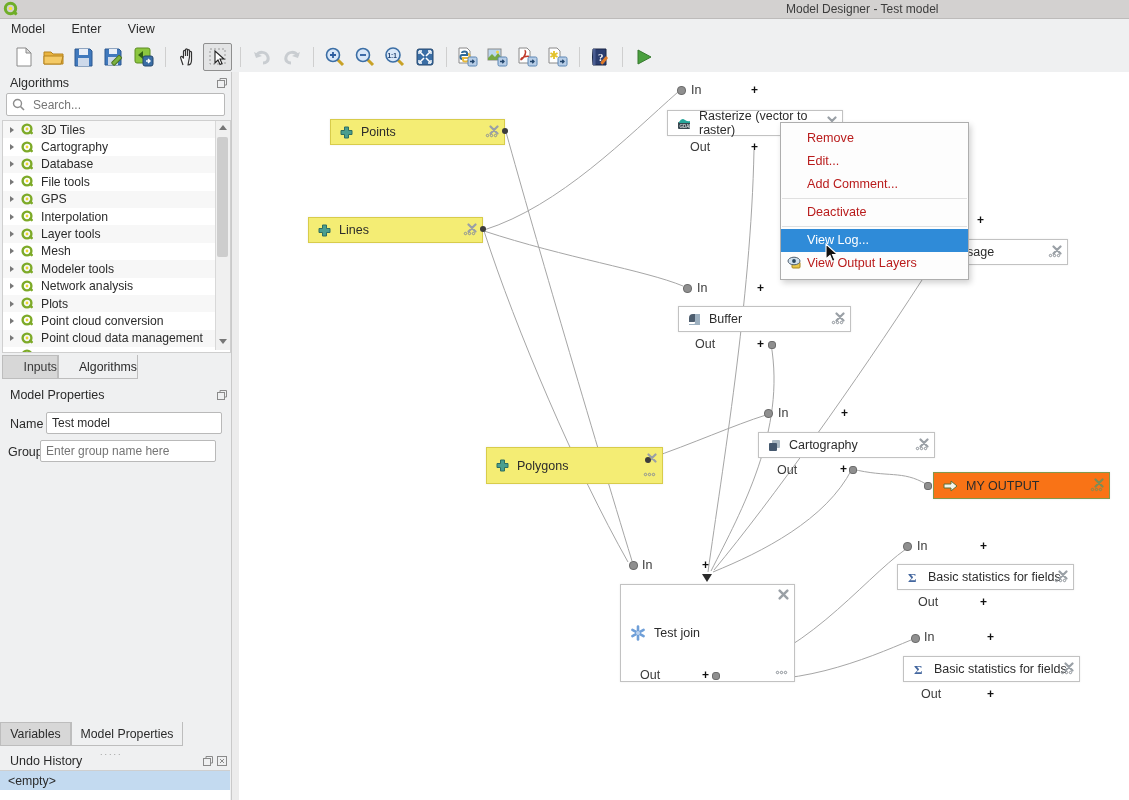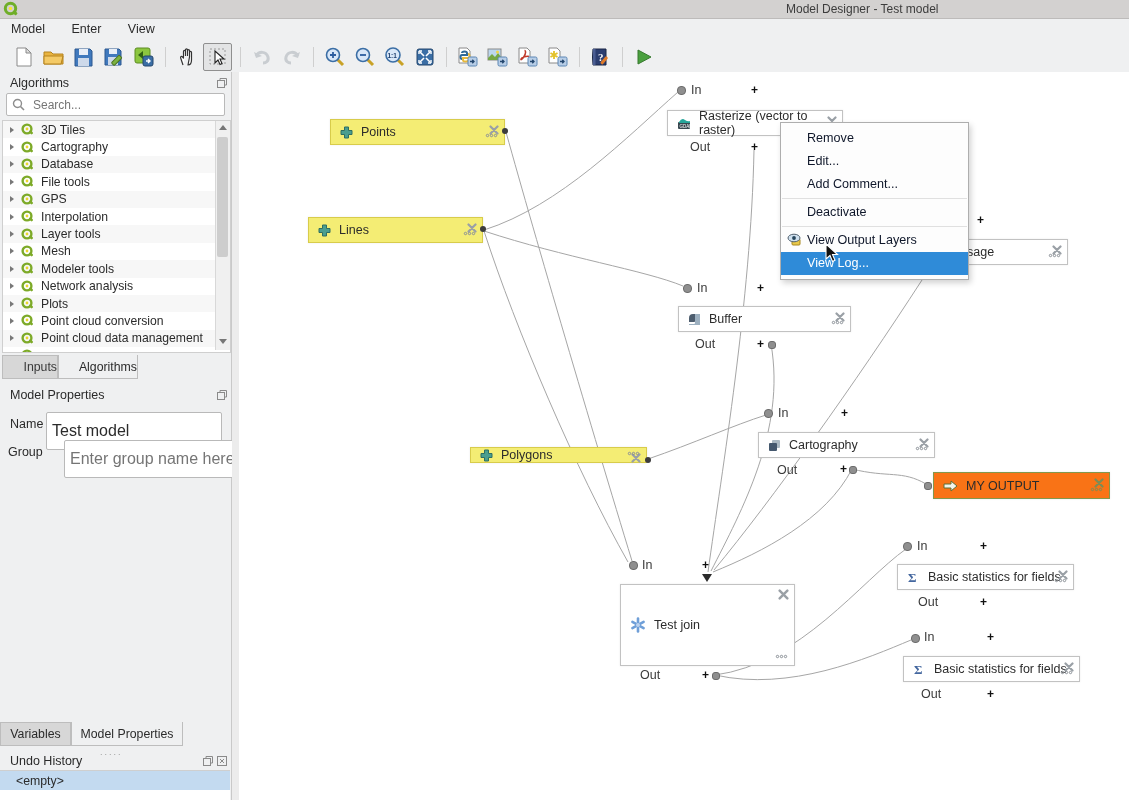--- a/index.html
+++ b/index.html
@@ -31,24 +31,24 @@
   .qico{margin-right:7px;flex:0 0 auto;}
   .vscroll{position:absolute;right:0;top:0;width:14px;height:229px;background:#f0f0f0;border-left:1px solid #d8d8d8;}
   .sarrow{width:0;height:0;margin:4px auto;}
   .up{border-bottom:5px solid #777;border-left:4px solid transparent;border-right:4px solid transparent;}
   .down{border-top:5px solid #777;border-left:4px solid transparent;border-right:4px solid transparent;}
   .sthumb{position:absolute;left:1px;top:16px;width:11px;height:120px;background:#cdcdcd;border-radius:2px;}
   .dock-tab{position:absolute;top:283px;height:24px;font-size:12.3px;display:flex;align-items:center;justify-content:flex-end;border:1px solid #bdbdbd;box-sizing:border-box;}
   .dock-tab.inactive{background:#d7d7d7;color:#3a3a3a;}
   .dock-tab.active{background:#eff0f1;color:#2b2b2b;border-top:none;}
   .field-label{position:absolute;font-size:12.5px;color:#2a2a2a;}
-  .tfield{position:absolute;height:20px;background:#fff;border:1px solid #b9b9b9;border-radius:2px;font-size:16px;color:#2b2b2b;padding:8px 5px;font-family:"Liberation Sans",sans-serif;outline:none;box-sizing:content-box;}
+  .tfield{position:absolute;height:20px;background:#fff;border:1px solid #b9b9b9;border-radius:2px;font-size:12px;color:#2b2b2b;padding:0 5px;font-family:"Liberation Sans",sans-serif;outline:none;box-sizing:content-box;}
   .btab{position:absolute;height:24px;font-size:12.3px;display:flex;align-items:center;justify-content:center;border:1px solid #bdbdbd;box-sizing:border-box;}
   .undo-list{position:absolute;left:0px;top:698px;width:230px;height:30px;background:#ffffff;border-top:1px solid #cfcfcf;}
-  .undo-row{height:19px;background:#c3daf0;font-size:12.3px;color:#2b2b2b;display:flex;align-items:center;padding-left:16px;}
+  .undo-row{height:19px;background:#c3daf0;font-size:12.3px;color:#2b2b2b;display:flex;align-items:center;padding-left:8px;}
   .mini-ico{position:absolute;}
 
   
   .canvas{position:absolute;left:239px;top:72px;width:890px;height:728px;background:#ffffff;}
   svg.wires{position:absolute;left:0;top:0;width:1129px;height:800px;z-index:1;pointer-events:none;}
   .node{position:absolute;z-index:2;border:1px solid;display:flex;align-items:center;font-size:12.5px;color:#2c2c2c;box-sizing:border-box;box-shadow:0 0 2px rgba(0,0,0,.08);}
   .node .ico{margin:0 8px 0 9px;display:flex;}
   .node-input{background:#f4ed74;border-color:#d8cc4b;}
   .node-algo{background:#ffffff;border-color:#c2c2c2;align-items:center;}
   .node-output{background:#f97316;border-color:#82984d;}
@@ -56,21 +56,21 @@
   .oo{position:absolute;right:6px;bottom:3px;}
   .plabel{position:absolute;z-index:2;font-size:12.5px;color:#3a3a3a;}
   .pdot{position:absolute;z-index:2;width:7px;height:7px;border-radius:4px;background:#8f8f8f;border:1px solid #6c6c6c;}
   .odot{position:absolute;z-index:2;width:6px;height:6px;border-radius:3px;background:#8f8f8f;border:1px solid #6c6c6c;}
   .srcdot{position:absolute;z-index:3;width:6px;height:6px;border-radius:3px;background:#3c3c3c;}
   .plus{position:absolute;z-index:2;font-size:12px;font-weight:700;color:#111;}
   .arrow-dn{position:absolute;z-index:2;width:0;height:0;border-left:5.5px solid transparent;border-right:5.5px solid transparent;border-top:8px solid #2b2b2b;}
 
   
   .ctxmenu{position:absolute;left:780px;top:122px;width:187px;background:#fdfdfd;border:1px solid #aeaeae;z-index:10;padding:4px 0;box-shadow:2px 3px 6px rgba(0,0,0,.18);}
-  .ctx-item{height:23px;line-height:23px;padding-left:26px;font-size:12.6px;color:#0f172a;position:relative;}
+  .ctx-item{height:23px;line-height:23px;padding-left:26px;font-size:12.6px;color:#b91c1c;position:relative;}
   .ctx-item.hl{background:#2f8bd8;color:#ffffff;}
   .ctx-sep{border-top:1px solid #e0e0e0;margin:2px 1px;}
   .ctx-ico{position:absolute;left:6px;top:4px;}
   .cursor{position:absolute;left:822px;top:243px;z-index:12;}
 </style>
 </head>
 <body>
 
 <div class="titlebar">
   <svg class="mini-ico" style="left:3px;top:1px" width="16" height="16" viewBox="0 0 16 16">
@@ -387,21 +387,21 @@
 
   <span class="panel-title" style="left:10px;top:316px">Model Properties</span>
   <svg class="mini-ico" style="left:217px;top:318px" width="10" height="10" viewBox="0 0 10 10">
       <rect x="0.5" y="2.5" width="7" height="7" fill="none" stroke="#8a8a8a"></rect>
       <path d="M3,2.5 v-2 h6.5 v6.5 h-2" fill="none" stroke="#8a8a8a"></path>
     </svg>
 
   <span class="field-label" style="left:10px;top:345px">Name</span>
   <input class="tfield" style="left: 46px; top: 340px; width: 164px;" value="Test model">
   <span class="field-label" style="left:8px;top:373px">Group</span>
-  <input class="tfield" style="left: 64px; top: 368px; width: 164px; color: rgb(155, 155, 155);" placeholder="Enter group name here">
+  <input class="tfield" style="left: 40px; top: 368px; width: 164px; color: rgb(155, 155, 155);" placeholder="Enter group name here">
 
   <div class="btab inactive" style="left:0px;top:650px;width:71px;background:#d7d7d7">
       <span>Variables</span>
     </div>
   <div class="btab active" style="left:71px;top:650px;width:112px;background:#eff0f1;border-top:none">
       <span>Model Properties</span>
     </div>
   <div style="position:absolute;left:100px;top:675px;font-size:9px;color:#9a9a9a;letter-spacing:2px">.....</div>
 
   <span class="panel-title" style="left:10px;top:682px">Undo History</span>
@@ -469,21 +469,21 @@
         <path d="M1.5,1.5 l7,7 M8.5,1.5 l-7,7" stroke="#9aa0a6" stroke-width="2.2" stroke-linecap="round"></path>
       </svg></span>
   <span class="oo"><svg width="13" height="5" viewBox="0 0 13 5">
         <circle cx="2.5" cy="2.5" r="1.2" fill="none" stroke="#8a9096"></circle>
         <circle cx="6.5" cy="2.5" r="1.2" fill="none" stroke="#8a9096"></circle>
         <circle cx="10.5" cy="2.5" r="1.2" fill="none" stroke="#8a9096"></circle>
       </svg></span>
 </div>
 <div class="srcdot" style="left:480px;top:226px"></div>
 
-<div class="node node-input" style="left:470px;top:447px;width:177px;height:16px">
+<div class="node node-input" style="left:486px;top:447px;width:177px;height:37px">
   <span class="ico">
       <svg width="13" height="13" viewBox="0 0 13 13">
         <path d="M4.5,1 h4 v3.5 h3.5 v4 h-3.5 v3.5 h-4 v-3.5 h-3.5 v-4 h3.5 z" fill="#4a9e8f" stroke="#2d6e62"></path>
       </svg>
     </span>
   <span>Polygons</span>
   <span class="xg"><svg width="10" height="10" viewBox="0 0 10 10">
         <path d="M1.5,1.5 l7,7 M8.5,1.5 l-7,7" stroke="#9aa0a6" stroke-width="2.2" stroke-linecap="round"></path>
       </svg></span>
   <span class="oo"><svg width="13" height="5" viewBox="0 0 13 5">
@@ -590,21 +590,21 @@
         <circle cx="2.5" cy="2.5" r="1.2" fill="none" stroke="#7c8c55"></circle>
         <circle cx="6.5" cy="2.5" r="1.2" fill="none" stroke="#7c8c55"></circle>
         <circle cx="10.5" cy="2.5" r="1.2" fill="none" stroke="#7c8c55"></circle>
       </svg></span>
 </div>
 
 <div class="pdot" style="left:629px;top:561px"></div>
 <span class="plabel" style="left:642px;top:558px">In</span>
 <span class="plus" style="left:702px;top:558px">+</span>
 <div class="arrow-dn" style="left:702px;top:574px"></div>
-<div class="node node-algo" style="left:620px;top:584px;width:175px;height:82px">
+<div class="node node-algo" style="left:620px;top:584px;width:175px;height:98px">
   <span class="ico">
       <svg width="16" height="16" viewBox="0 0 16 16">
         <g stroke="#6f9fd8" stroke-width="2.6" stroke-linecap="round">
           <path d="M8,1.5 v13"></path>
           <path d="M2.4,4.8 l11.2,6.4"></path>
           <path d="M13.6,4.8 l-11.2,6.4"></path>
         </g>
         <circle cx="8" cy="8" r="2" fill="#bcd2ee"></circle>
       </svg>
     </span>
@@ -666,26 +666,26 @@
 <span class="plabel" style="left:921px;top:687px">Out</span>
 <span class="plus" style="left:987px;top:687px">+</span>
 
 <div class="ctxmenu">
   <div class="ctx-item"><span>Remove</span></div>
   <div class="ctx-item"><span>Edit...</span></div>
   <div class="ctx-item"><span>Add Comment...</span></div>
   <div class="ctx-sep"></div>
   <div class="ctx-item"><span>Deactivate</span></div>
   <div class="ctx-sep"></div>
+  <div class="ctx-item hl"><span>View Log...</span></div>
   <div class="ctx-item">
     <svg class="ctx-ico" width="15" height="13" viewBox="0 0 15 13">
         <rect x="5" y="6" width="8" height="6" rx="1" fill="#e8c84a" stroke="#a8871e"></rect>
         <ellipse cx="7" cy="5" rx="6" ry="3.8" fill="#cfe0ee" stroke="#51606e"></ellipse>
         <circle cx="7" cy="5" r="1.9" fill="#27455c"></circle>
       </svg>
     <span>View Output Layers</span>
   </div>
-  <div class="ctx-item hl"><span>View Log...</span></div>
 </div>
 
 <svg class="cursor" width="18" height="20" viewBox="0 0 18 20">
   <path d="M4,1 L4,16 L8,12.5 L10.5,18.5 L13,17.3 L10.5,11.5 L15.5,11.5 Z" fill="#111" stroke="#ffffff" stroke-width="1.1"></path>
 </svg>
 
 </body></html>

